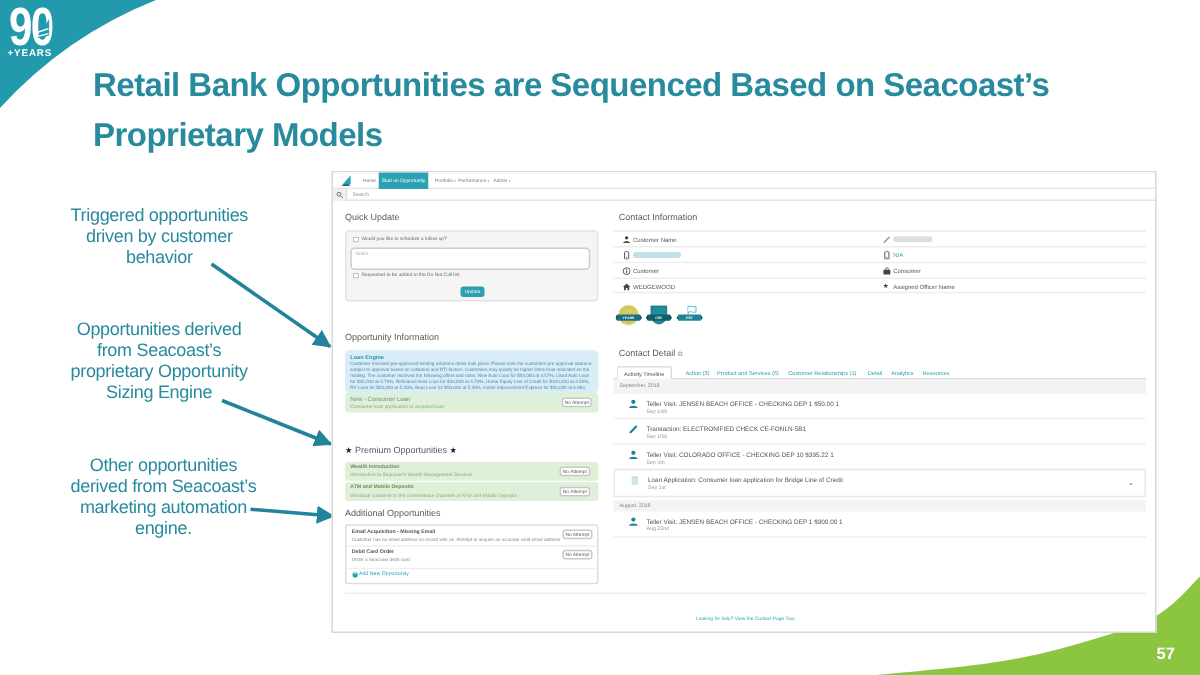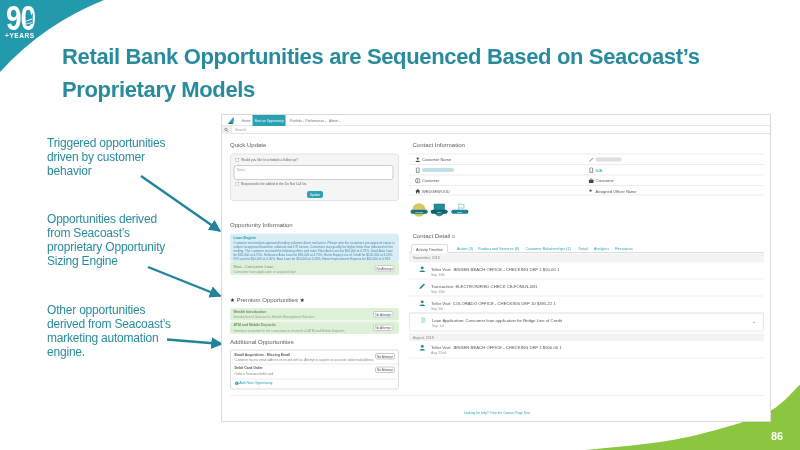--- a/index.html
+++ b/index.html
@@ -1,19 +1,19 @@
 <!DOCTYPE html>
 <html><head>
 <meta charset="utf-8">
 <style>
   html,body{margin:0;padding:0;}
   body{width:800px;height:450px;position:relative;overflow:hidden;background:#fff;font-family:"Liberation Sans",sans-serif;}
   .abs{position:absolute;}
   .title{position:absolute;left:62px;top:41px;font-size:22px;font-weight:bold;color:#288b9d;line-height:32.8px;letter-spacing:-0.35px;white-space:nowrap;}
-  .sidetext{position:absolute;left:47px;font-size:12px;color:#288b9d;line-height:13.9px;letter-spacing:-0.2px;}
+  .sidetext{position:absolute;left:47px;font-size:12px;color:#288b9d;line-height:13.9px;letter-spacing:-0.2px;text-align:center;}
   
   .app{position:absolute;left:221px;top:114px;width:1100px;height:616px;transform:scale(0.5);transform-origin:0 0;background:#fff;border:2px solid #d8d8d8;box-sizing:border-box;font-family:"Liberation Sans",sans-serif;}
   .app *{box-sizing:border-box;}
   .nav{position:absolute;left:0;top:0;width:100%;height:22px;background:#fff;border-bottom:2px solid #e7e7e7;}
   .nav .mi{position:absolute;top:0;height:22px;line-height:22px;font-size:6.5px;color:#777;white-space:nowrap;}
   .nav .act{background:#2aa2b3;color:#fff;text-align:center;font-size:6.5px;}
   .srch{position:absolute;left:0;top:22px;width:100%;height:16px;background:#fff;border-bottom:2px solid #e2e2e2;}
   .h2x{position:absolute;font-size:12px;color:#5b5b5b;white-space:nowrap;}
   .panel{position:absolute;background:#f5f5f5;border:2px solid #e3e3e3;border-radius:6px;}
   .cbx{position:absolute;width:7px;height:7px;background:#fff;border:1px solid #aaa;}
@@ -43,21 +43,21 @@
 <svg class="abs" style="left:23px;top:10px" width="11" height="19" viewBox="0 0 13 18">
   <path d="M11.5,1 L2.5,16 L11.5,14 Z" fill="#2399ac"></path>
   <path d="M2,11.5 L11,8.5" stroke="#fff" stroke-width="1.2" fill="none"></path>
   <path d="M3.5,14.5 L11,12.5" stroke="#fff" stroke-width="1" fill="none"></path>
 </svg>
 <div class="abs" style="left:5px;top:31.5px;color:#fff;font-weight:bold;font-size:6.5px;letter-spacing:0.6px;">+YEARS</div>
 
 <svg class="abs" style="left:560px;top:380px" width="240" height="70" viewBox="0 0 240 70">
   <path d="M24.7,70.0 C37.3,68.7 78.1,65.3 100.0,62.0 C121.9,58.7 137.6,55.2 155.9,50.0 C174.2,44.8 196.0,38.6 210.0,31.0 C224.0,23.4 235.0,8.8 240.0,4.4 L240,70 Z" fill="#8cc540"></path>
 </svg>
-<div class="abs" style="left:771px;top:430px;color:#fff;font-weight:bold;font-size:11px;">86</div>
+<div class="abs" style="left:771px;top:430px;color:#fff;font-weight:bold;font-size:11px;">57</div>
 
 <div class="title">Retail Bank Opportunities are Sequenced Based on Seacoast’s<br>Proprietary Models</div>
 
 <div class="sidetext" style="top:137px;">Triggered opportunities<br>driven by customer<br>behavior</div>
 <div class="sidetext" style="top:213px;">Opportunities derived<br>from Seacoast’s<br>proprietary Opportunity<br>Sizing Engine</div>
 <div class="sidetext" style="top:304px;">Other opportunities<br>derived from Seacoast’s<br>marketing automation<br>engine.</div>
 
 <svg class="abs" style="left:0;top:0" width="800" height="450" viewBox="0 0 800 450">
   <defs>
     <marker id="ah" markerWidth="7" markerHeight="7" refX="4.5" refY="2.5" orient="auto">

